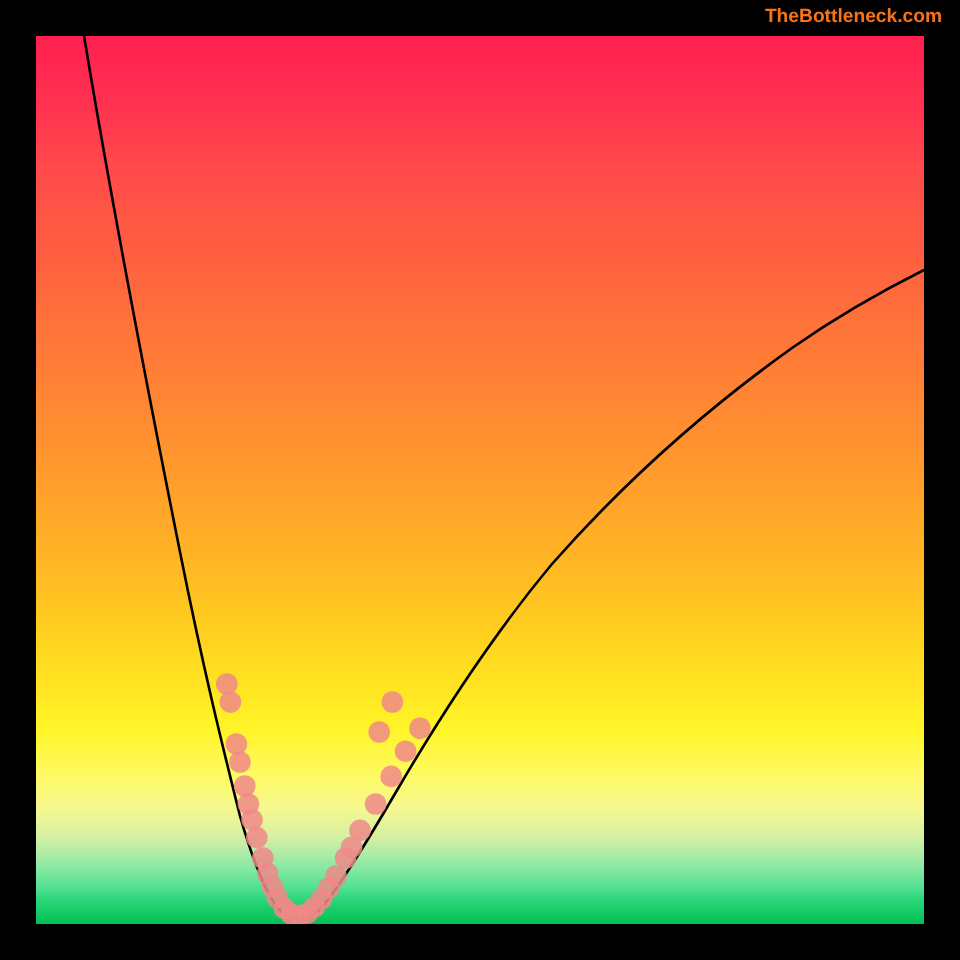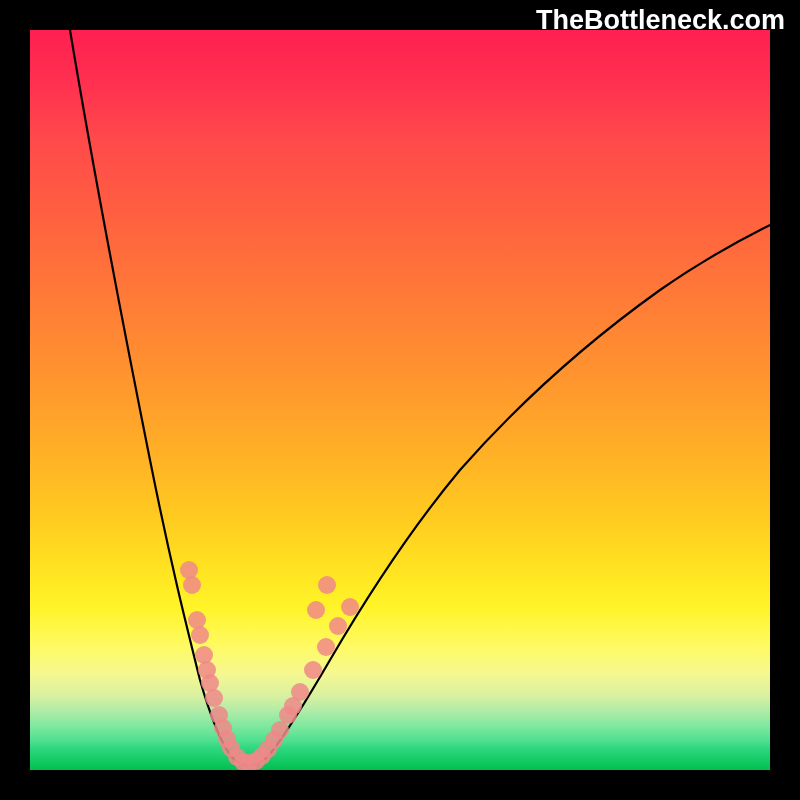--- a/index.html
+++ b/index.html
@@ -11,22 +11,22 @@
       width: 800px;
       height: 800px;
       background: #000;
       position: relative;
       font-family: Arial, sans-serif;
     }
     .watermark {
       position: absolute;
       top: 5px;
       right: 15px;
-      color: #ffffff;
-      font-size: 27px;
+      color: #f97316;
+      font-size: 16px;
       font-weight: bold;
       z-index: 10;
     }
     .plot-area {
       position: absolute;
       top: 30px;
       left: 30px;
       width: 740px;
       height: 740px;
       overflow: hidden;

